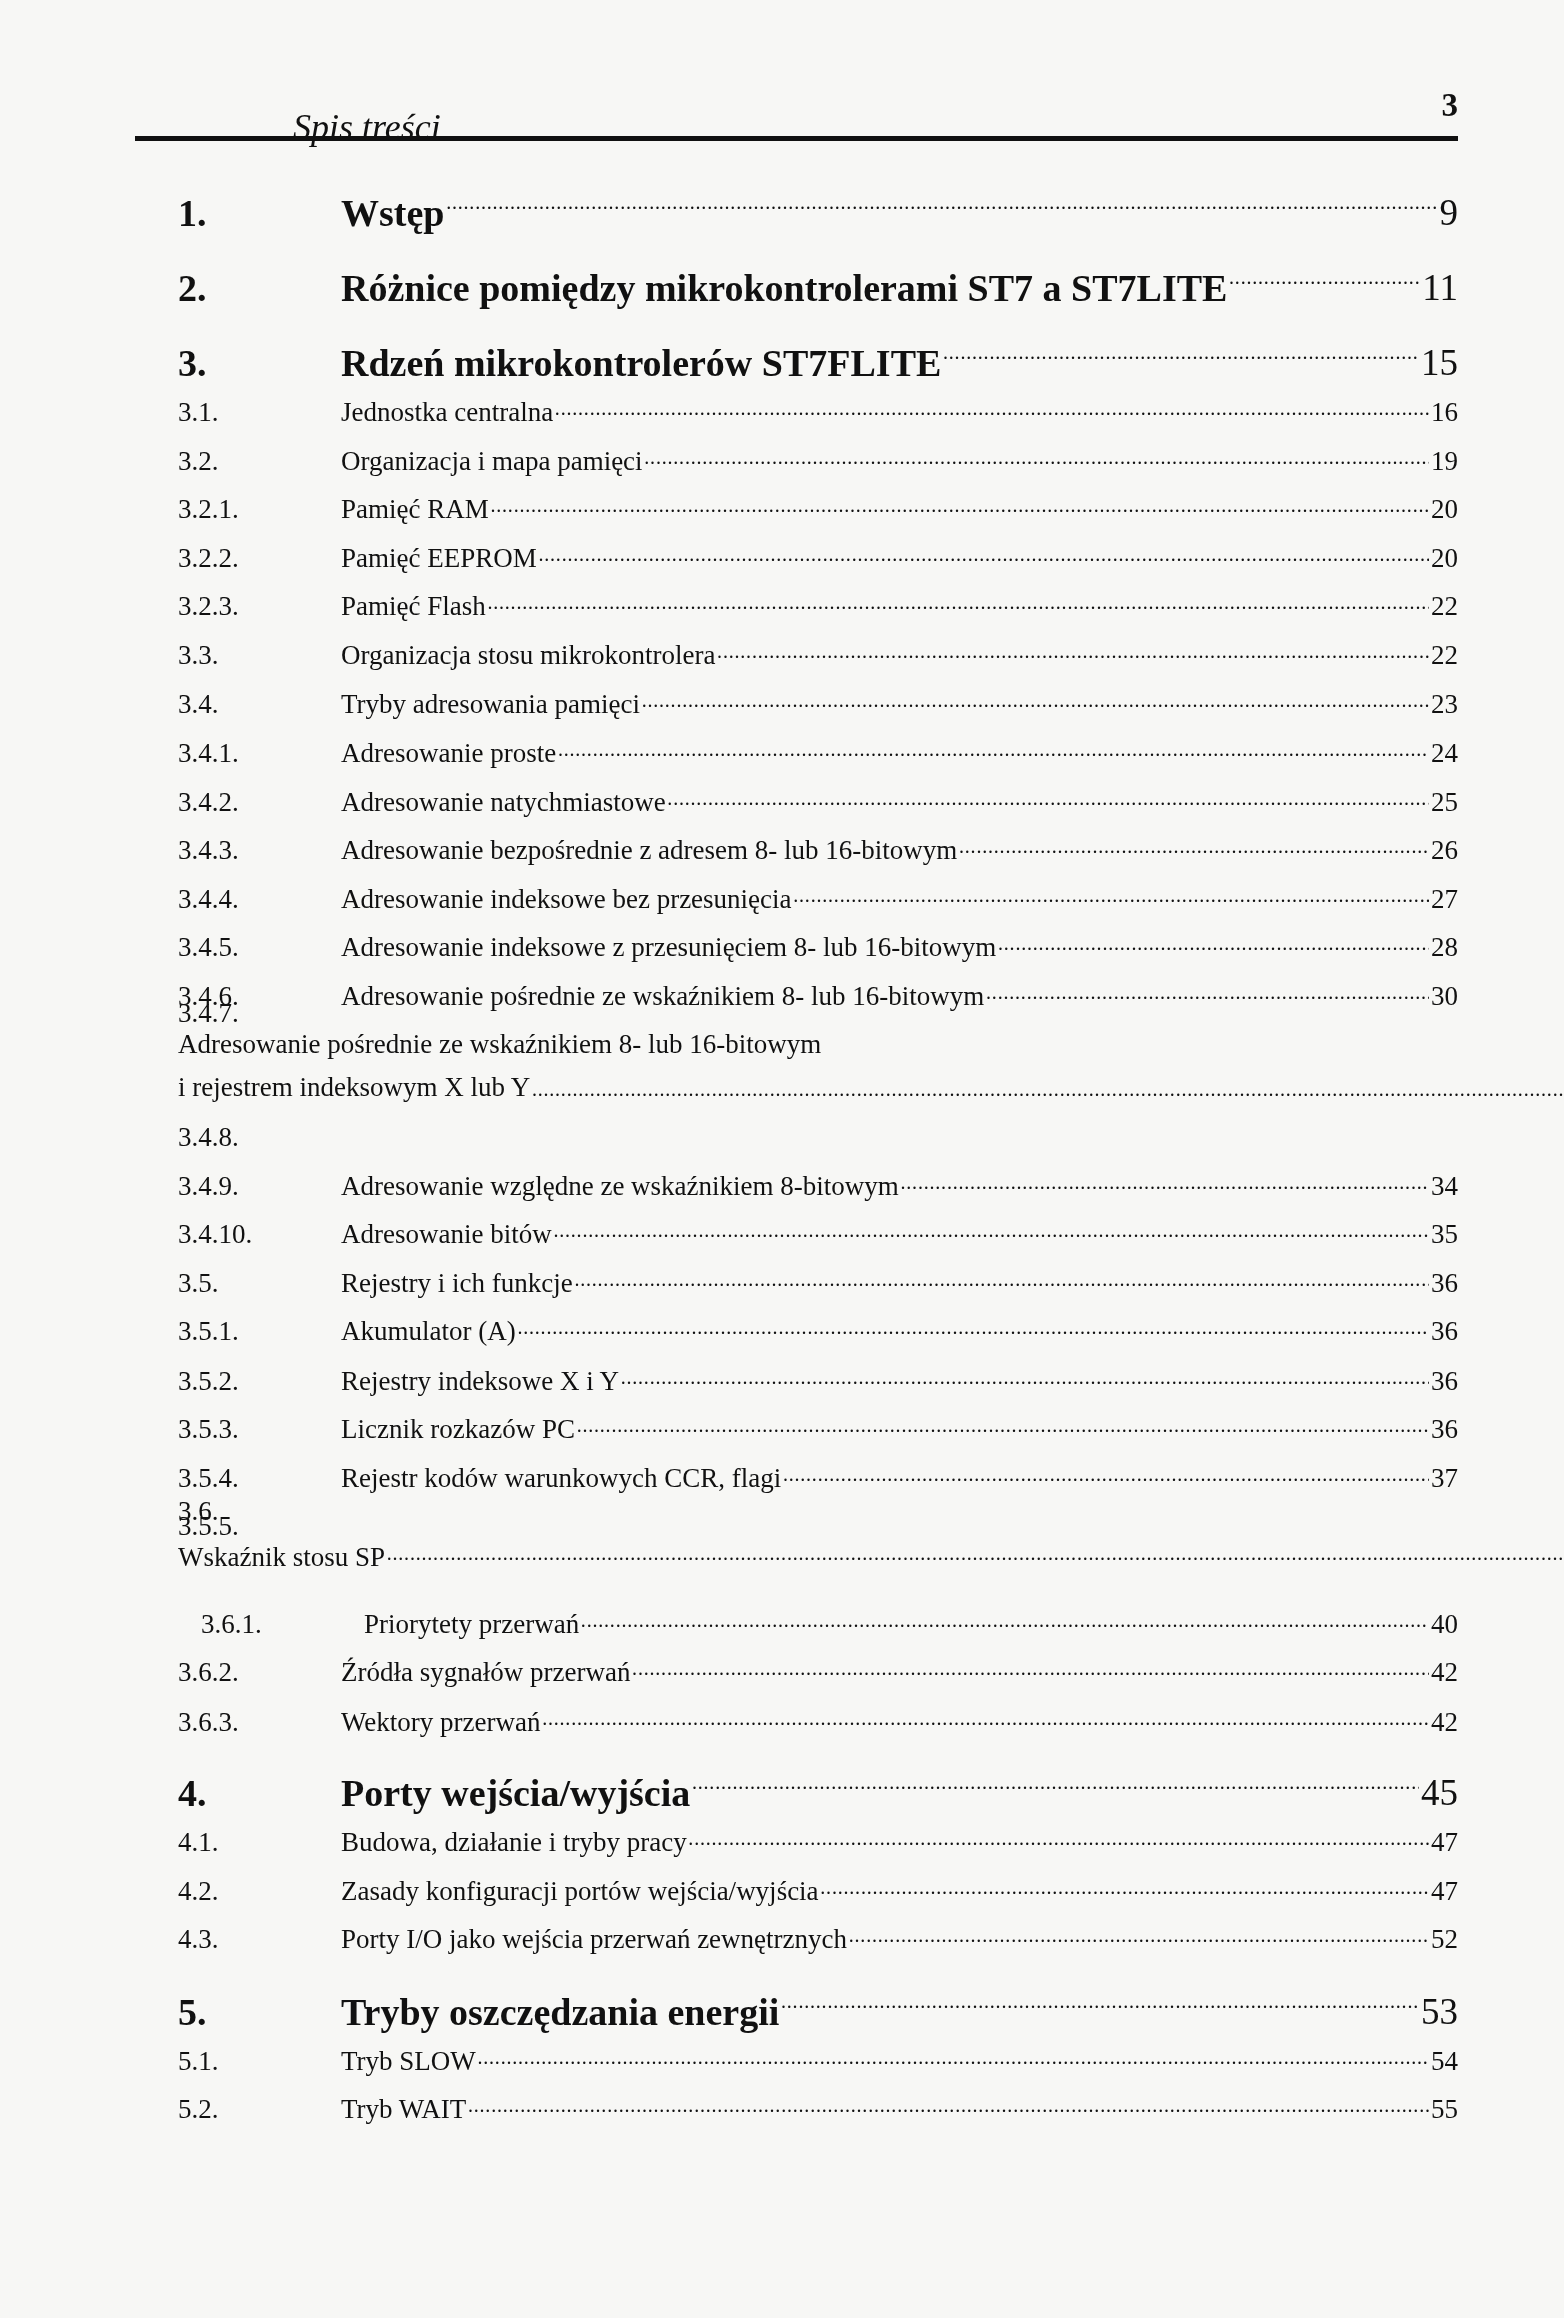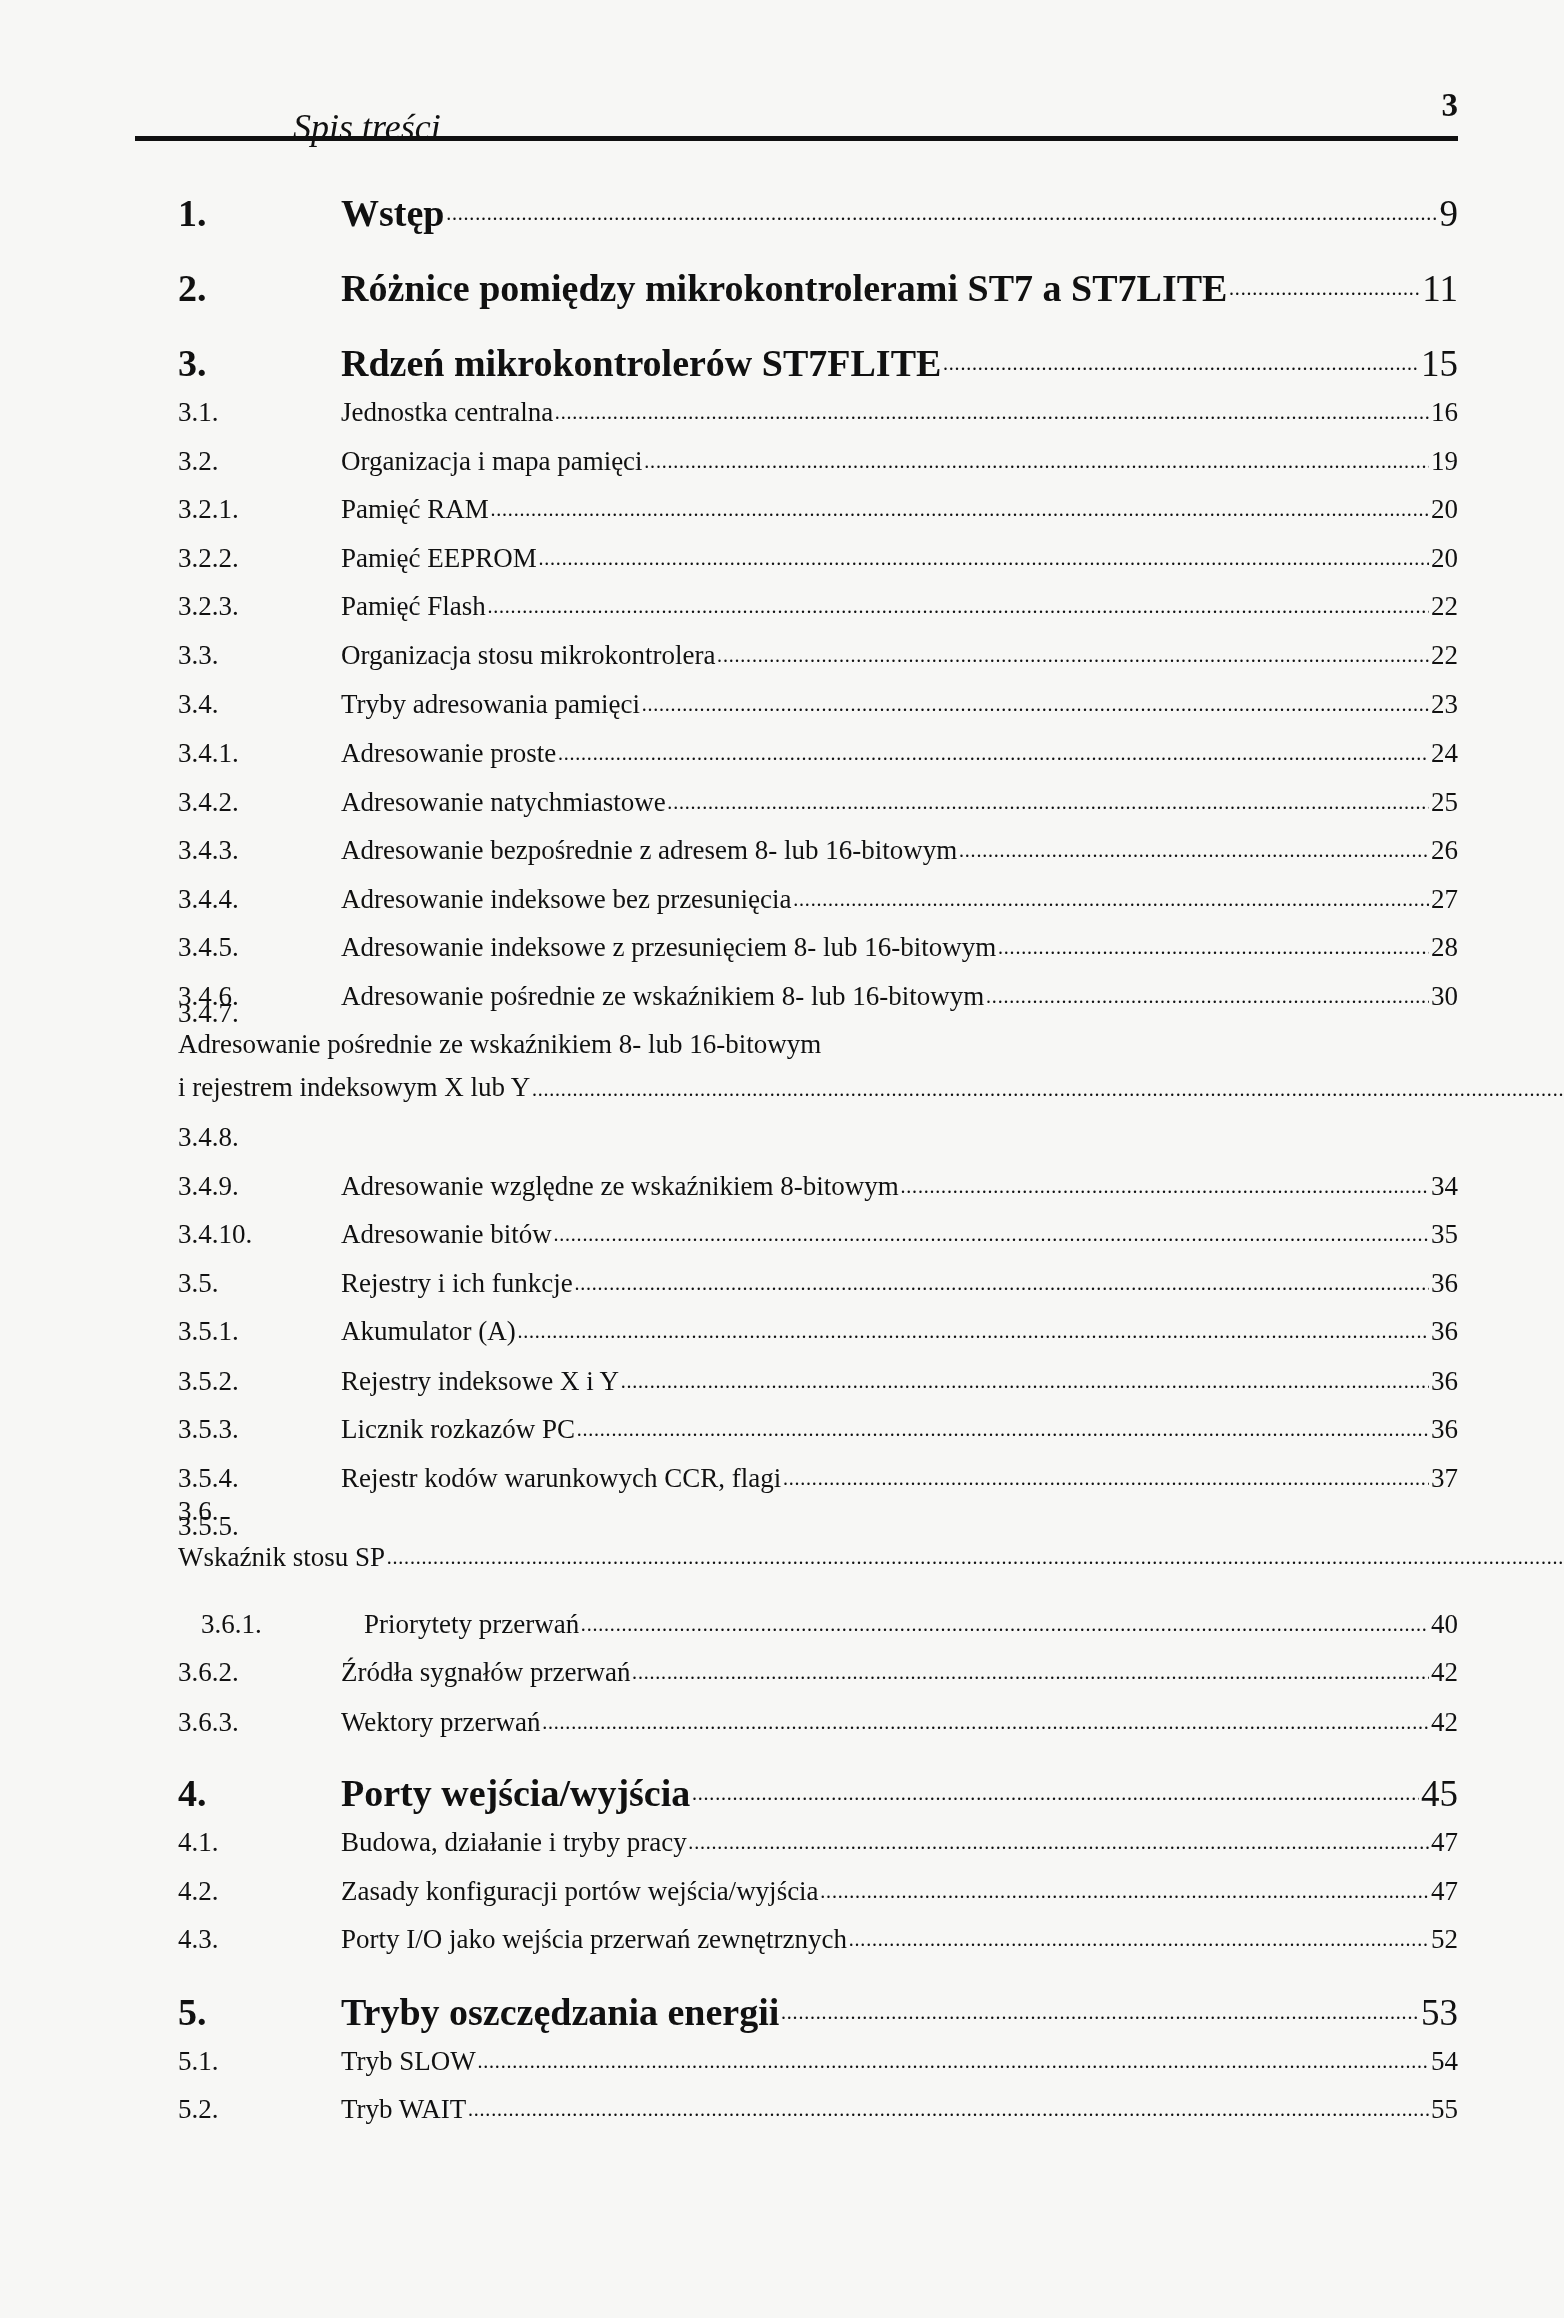--- a/index.html
+++ b/index.html
@@ -19,21 +19,21 @@
   .header-rule {
     position:absolute; left:135px; right:106px; top:136px;
     height:5px; background:#111;
   }
   .toc { position:absolute; left:0; top:0; width:100%; }
   .entry {
     position:absolute; left:178px; right:106px;
     display:flex; align-items:baseline;
   }
   .num { width:163px; flex:none; }
-  .title-wrap { flex:1; display:flex; align-items:center; min-width:0; }
+  .title-wrap { flex:1; display:flex; align-items:flex-start; min-width:0; }
   .title { white-space:nowrap; }
   .dots {
     flex:1; overflow:hidden; white-space:nowrap;
     margin:0 1.7px; letter-spacing:0.8px;
   }
   .dots::after {
     content:"...................................................................................................................................................................................................................................................................................................................................................................................................................................................................";
   }
   .page { flex:none; text-align:right; }
   .lvl1 { font-size:38px; font-weight:bold; }

